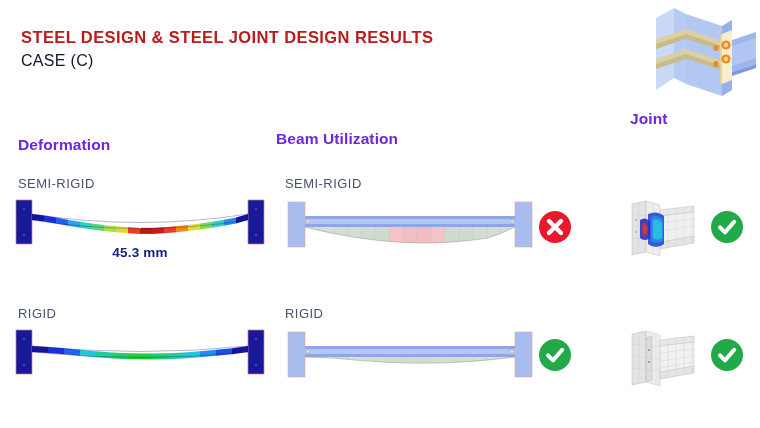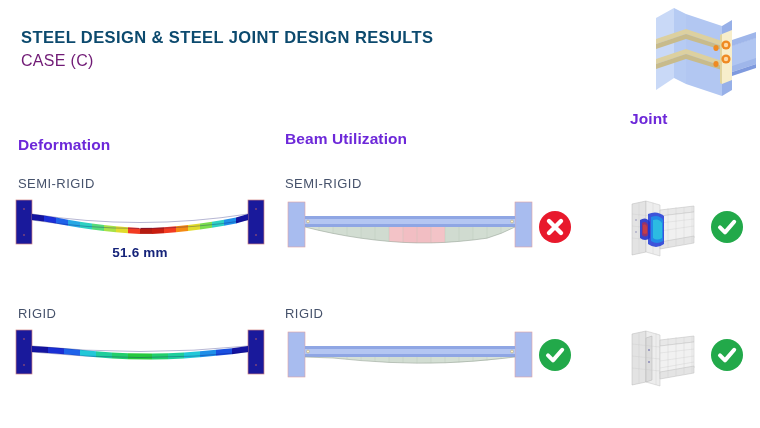--- a/index.html
+++ b/index.html
@@ -10,34 +10,34 @@
     color:#46526b;
     overflow:hidden;
     position:relative;
   }
   .canvas{position:absolute;inset:0;width:760px;height:428px;}
 
   
   .title-block{position:absolute;left:21px;top:28px;}
   .title-main{
     font-size:16.5px;font-weight:bold;letter-spacing:.4px;
-    color:#0c4a6e;line-height:1.15;margin:0;
+    color:#b91c1c;line-height:1.15;margin:0;
   }
   .title-sub{
     font-size:16px;font-weight:400;letter-spacing:.3px;
-    color:#701a75;line-height:1.2;margin:4px 0 0 0;
+    color:#0f172a;line-height:1.2;margin:4px 0 0 0;
   }
 
   
   .col-head{
     position:absolute;font-size:15.5px;font-weight:bold;color:#6d28d9;
     letter-spacing:.1px;
   }
   #head-deformation{left:18px;top:136px;}
-  #head-beam{left:285px;top:130px;}
+  #head-beam{left:276px;top:130px;}
   #head-joint{left:630px;top:110px;line-height:1.22;}
 
   
   .row-label{
     position:absolute;font-size:13px;color:#46526b;letter-spacing:.45px;
   }
   #lbl-def-semi{left:18px;top:176px;}
   #lbl-def-rigid{left:18px;top:306px;}
   #lbl-beam-semi{left:285px;top:176px;}
   #lbl-beam-rigid{left:285px;top:306px;}
@@ -169,21 +169,21 @@
       <path d="M18,22 Q126,39 234,22" fill="none" stroke="#0b0b6b" stroke-width="0.6" opacity="0.5"></path>
 
       <circle cx="10" cy="11" r="0.8" fill="#c06060"></circle>
       <circle cx="10" cy="37" r="0.8" fill="#c06060"></circle>
       <circle cx="242" cy="11" r="0.8" fill="#c06060"></circle>
       <circle cx="242" cy="37" r="0.8" fill="#c06060"></circle>
 
       <line x1="126" y1="25" x2="126" y2="31" stroke="#ffffff" stroke-width="0.8" opacity="0.8"></line>
     </svg>
   </div>
-  <div class="def-value" id="val-semi">51.6 mm</div>
+  <div class="def-value" id="val-semi">45.3 mm</div>
 
   <div class="def-wrap" id="def-rigid">
     <svg width="252" height="48" viewBox="0 0 252 48">
       <rect x="2" y="2" width="16" height="44" fill="#19199b" stroke="#d08080" stroke-width="0.7"></rect>
       <rect x="234" y="2" width="16" height="44" fill="#19199b" stroke="#d08080" stroke-width="0.7"></rect>
       <g>
         <path d="M18,18 L34,18.9 L34,24.9 L18,24 Z" fill="#1414a0"></path>
         <path d="M34,18.9 L50,20.2 L50,26.2 L34,24.9 Z" fill="#1a2fd4"></path>
         <path d="M50,20.2 L66,21.8 L66,27.8 L50,26.2 Z" fill="#1f63ea"></path>
         <path d="M66,21.8 L82,23.3 L82,29.3 L66,27.8 Z" fill="#22c8d8"></path>

